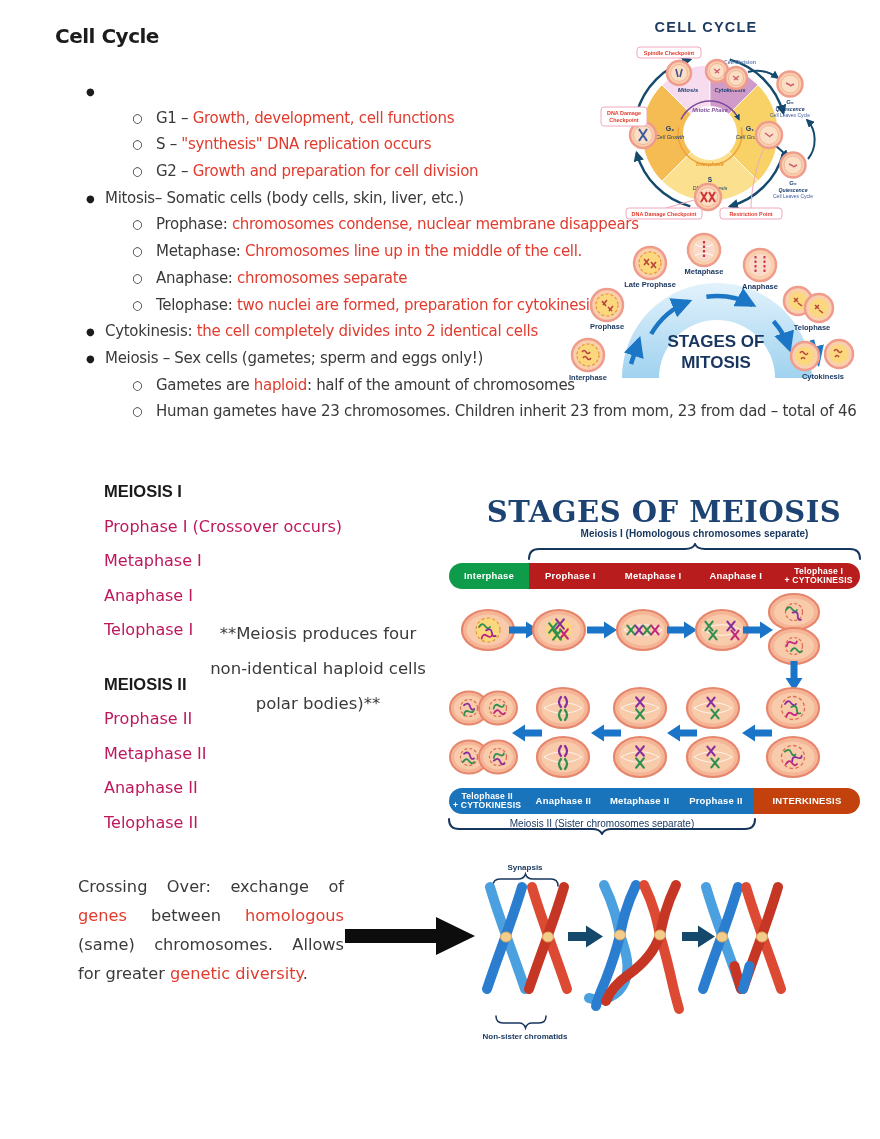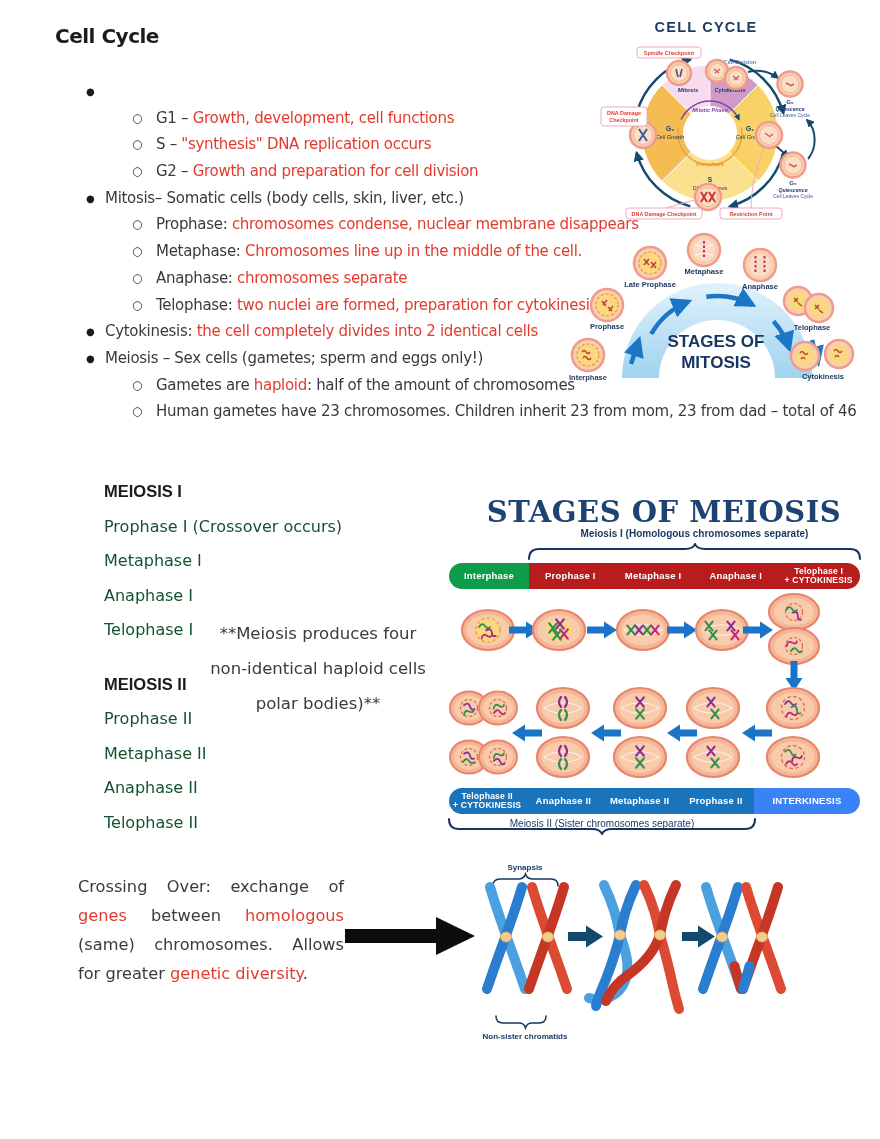--- a/index.html
+++ b/index.html
@@ -12,38 +12,38 @@
   .page-title{left:55px;top:24px;font-size:20px;font-weight:600;letter-spacing:-.5px;color:#1c1c1c;}
   .notes{left:80px;top:82px;width:790px;}
   .note-line{position:relative;height:26.7px;font-size:15px;letter-spacing:-.3px;color:#3a3a3a;white-space:nowrap;}
   .note-line .bullet{position:absolute;top:4px;font-size:10px;color:#1c1c1c;}
   .note-line.lvl1 .bullet{left:6px;}
   .note-line.lvl2 .bullet{left:52px;top:2px;font-size:12px;}
   .note-line.lvl1 .txt{margin-left:25px;}
   .note-line.lvl2 .txt{margin-left:76px;}
   
   .mlist{left:104px;top:462px;width:330px;}
-  .m-line{height:34.5px;font-size:16px;color:#14532d;white-space:nowrap;}
+  .m-line{height:34.5px;font-size:16px;color:#be185d;white-space:nowrap;}
   .m-line.bold{font-family:"Liberation Sans",sans-serif;font-weight:700;font-size:16.5px;color:#1a1a1a;margin-top:20px;}
   .mnote{left:193px;top:617px;width:250px;text-align:center;font-size:16.5px;line-height:34.8px;color:#3a3a3a;}
   
   .mz{left:445px;top:495px;width:420px;height:360px;}
   .mz-title{position:absolute;left:9px;top:0;width:420px;text-align:center;
             font-family:"DejaVu Serif",serif;font-weight:bold;font-size:29px;letter-spacing:.5px;color:#1d4373;}
   .mz-lab1{position:absolute;left:84px;top:33px;width:331px;text-align:center;font-size:10px;font-weight:bold;color:#17365d;}
   .mz-lab2{position:absolute;left:0;top:323px;width:314px;text-align:center;font-size:10px;font-weight:normal;color:#17365d;}
   .mz-bar{position:absolute;left:4px;width:411px;height:26px;border-radius:13px;overflow:hidden;display:flex;}
   .mz-head{top:68px;} .mz-foot{top:293px;}
   .mz-seg{display:flex;flex-direction:column;align-items:center;justify-content:center;
           color:#fff;font-weight:bold;font-size:9.5px;line-height:1.1;letter-spacing:.2px;text-align:center;}
   .mz-seg.small{font-size:8.6px;}
   .mz-seg.green{flex:0 0 80px;background:#0f9c4a;}
   .mz-seg.navy{flex:1;background:#b91c1c;}
   .mz-seg.blue{flex:1;background:#1974bc;}
-  .mz-seg.pink{flex:0 0 106px;background:#3b82f6;}
+  .mz-seg.pink{flex:0 0 106px;background:#c2410c;}
   
   .co-text{left:78px;top:877px;width:266px;}
   .co-line{height:29px;font-size:16.2px;color:#3a3a3a;white-space:nowrap;}
   .co-line.just{display:flex;justify-content:space-between;}
   
   .cc-cell{fill:#f9cfae;stroke:#f09c8c;stroke-width:2.5;}
   .cc-inner{fill:#fbdfc5;stroke:#f2b49b;stroke-width:1;}
   text{user-select:none;}
   svg .lbl{font-family:"Liberation Sans",sans-serif;}
   #cosvg .armx{stroke-width:10;stroke-linecap:round;fill:none;}

